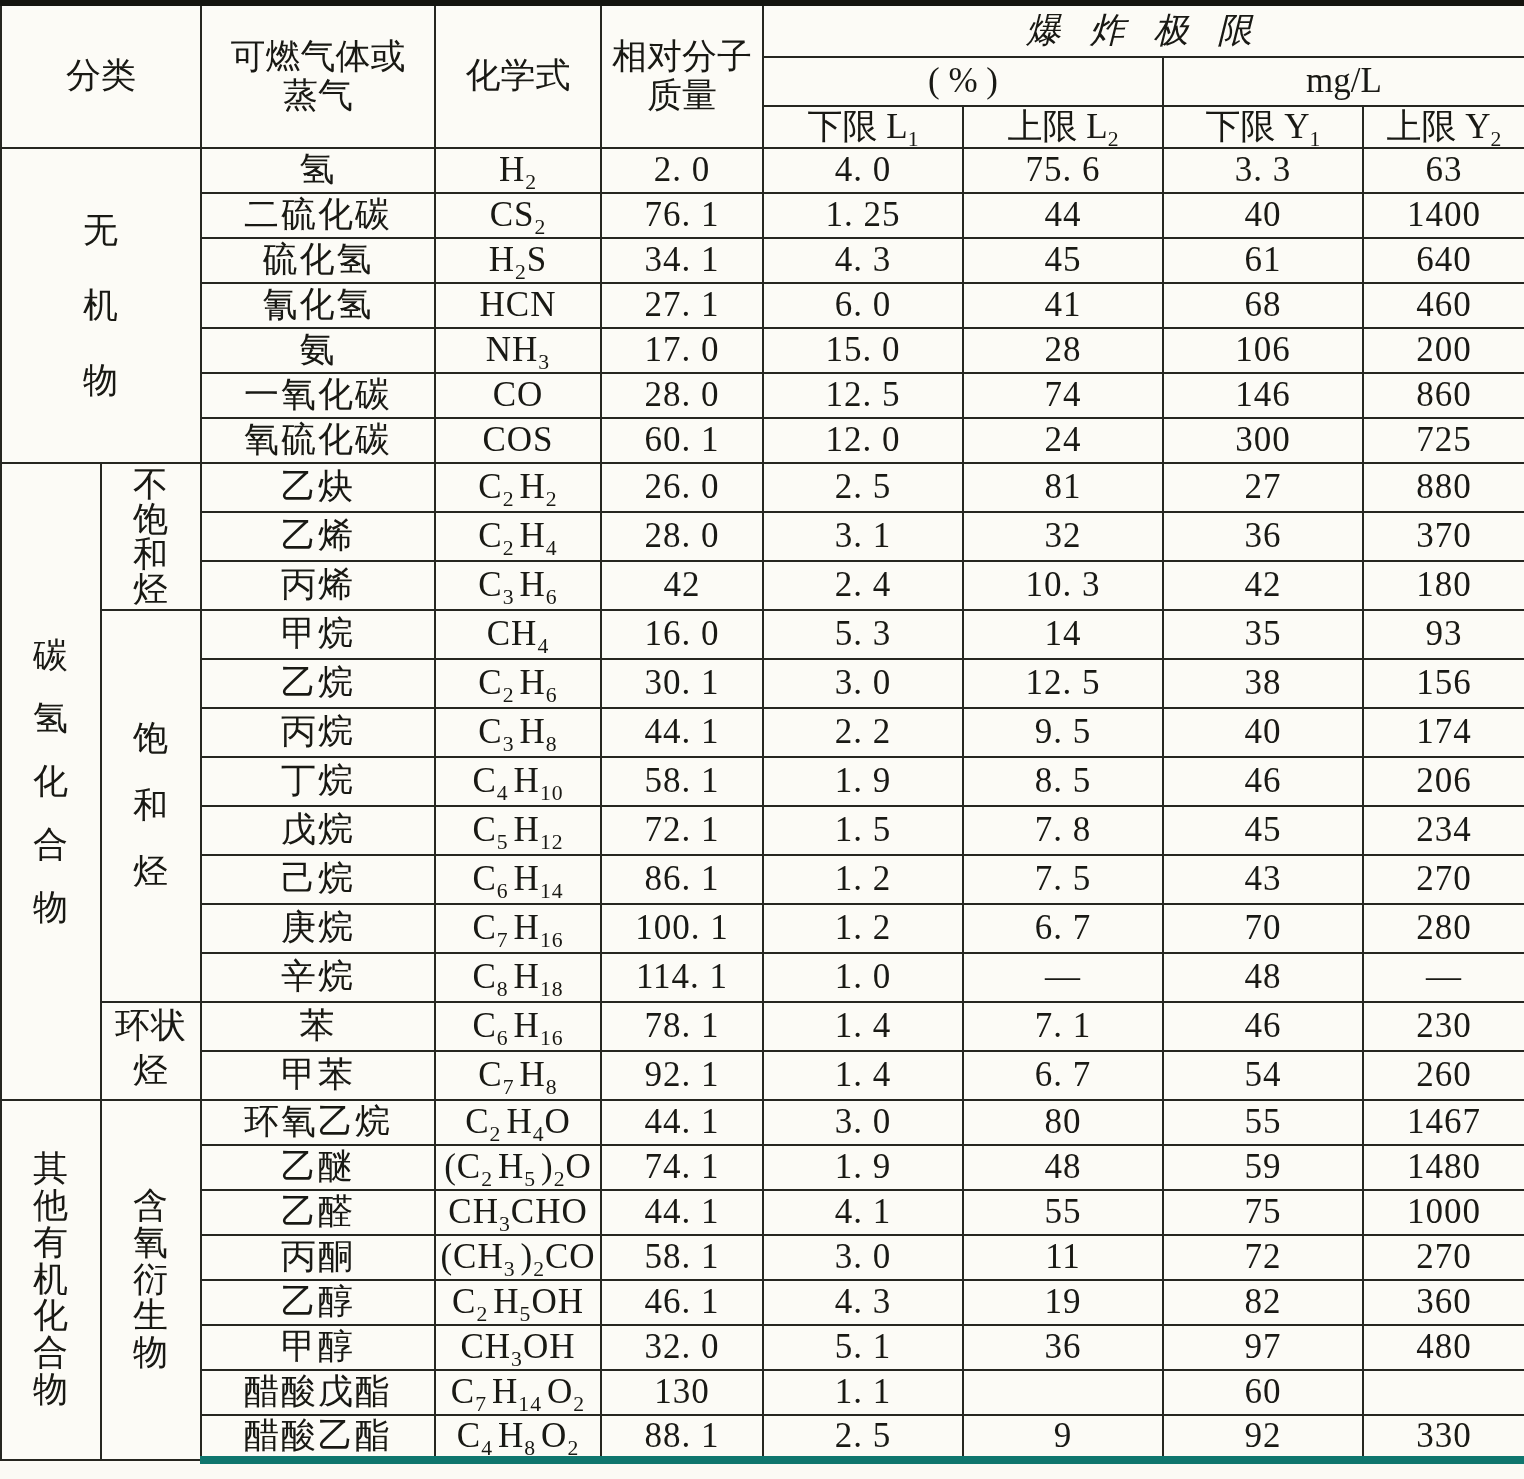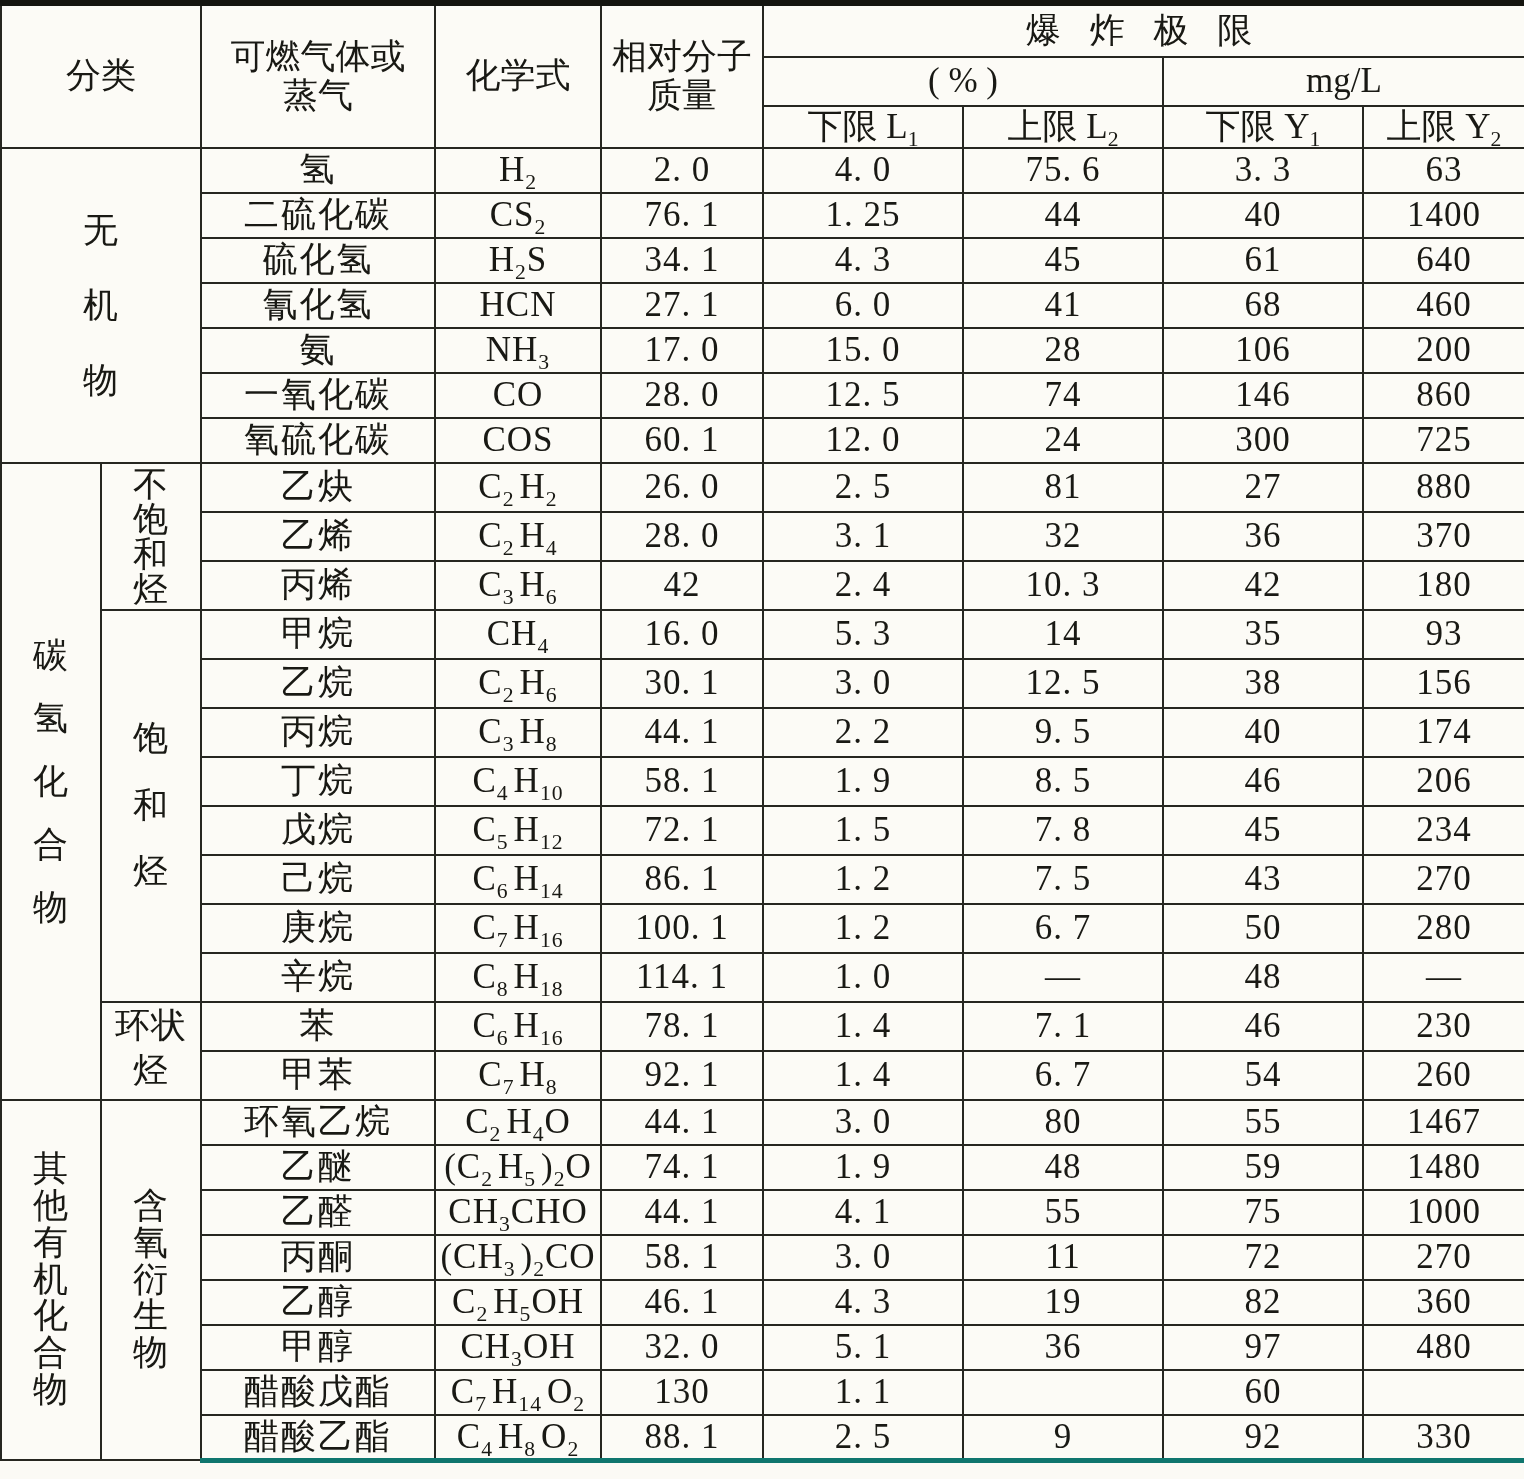--- a/index.html
+++ b/index.html
@@ -23,30 +23,30 @@
     border: 2px solid #262620;
     text-align: center;
     vertical-align: middle;
     font-weight: normal;
     font-size: 35px;
     padding: 0 2px;
     overflow: hidden;
     line-height: 1.1;
   }
   thead tr:first-child th { border-top: 6px solid #15150f; }
-  tbody tr:last-child td { border-bottom: 5px solid #0f766e; }
+  tbody tr:last-child td { border-bottom: 8px solid #0f766e; }
 
   tr.hrow1 { height: 54px; }
   tr.hrow2 { height: 49px; }
   tr.hrow3 { height: 42px; margin-left: 10px; }
   tr.g0 { height: 45px; }
   tr.g1 { height: 49px; }
   tr.g2 { height: 45px; }
 
-  th.spaced { letter-spacing: 10px; }
+  th.spaced { letter-spacing: 10px; font-style: italic; }
   .cname { letter-spacing: 2px; }
   .formula { letter-spacing: 1px; margin-top: 8px; }
   .formula sub, th sub, .num sub { font-size: 0.62em; line-height: 0; }
   .formula sub:not(:last-child) { margin-right: 5px; }
   .num { letter-spacing: 1px; }
   .vlabel { letter-spacing: 1px; }
 </style>
 </head>
 <body>
 
@@ -230,21 +230,21 @@
           <td class="num">7. 5</td>
           <td class="num">43</td>
           <td class="num">270</td>
         </tr>
         <tr class="g1">
           <td class="cname">庚烷</td>
           <td class="formula">C<sub>7</sub>H<sub>16</sub></td>
           <td class="num">100. 1</td>
           <td class="num">1. 2</td>
           <td class="num">6. 7</td>
-          <td class="num">50</td>
+          <td class="num">70</td>
           <td class="num">280</td>
         </tr>
         <tr class="g1">
           <td class="cname">辛烷</td>
           <td class="formula">C<sub>8</sub>H<sub>18</sub></td>
           <td class="num">114. 1</td>
           <td class="num">1. 0</td>
           <td class="num">—</td>
           <td class="num">48</td>
           <td class="num">—</td>

